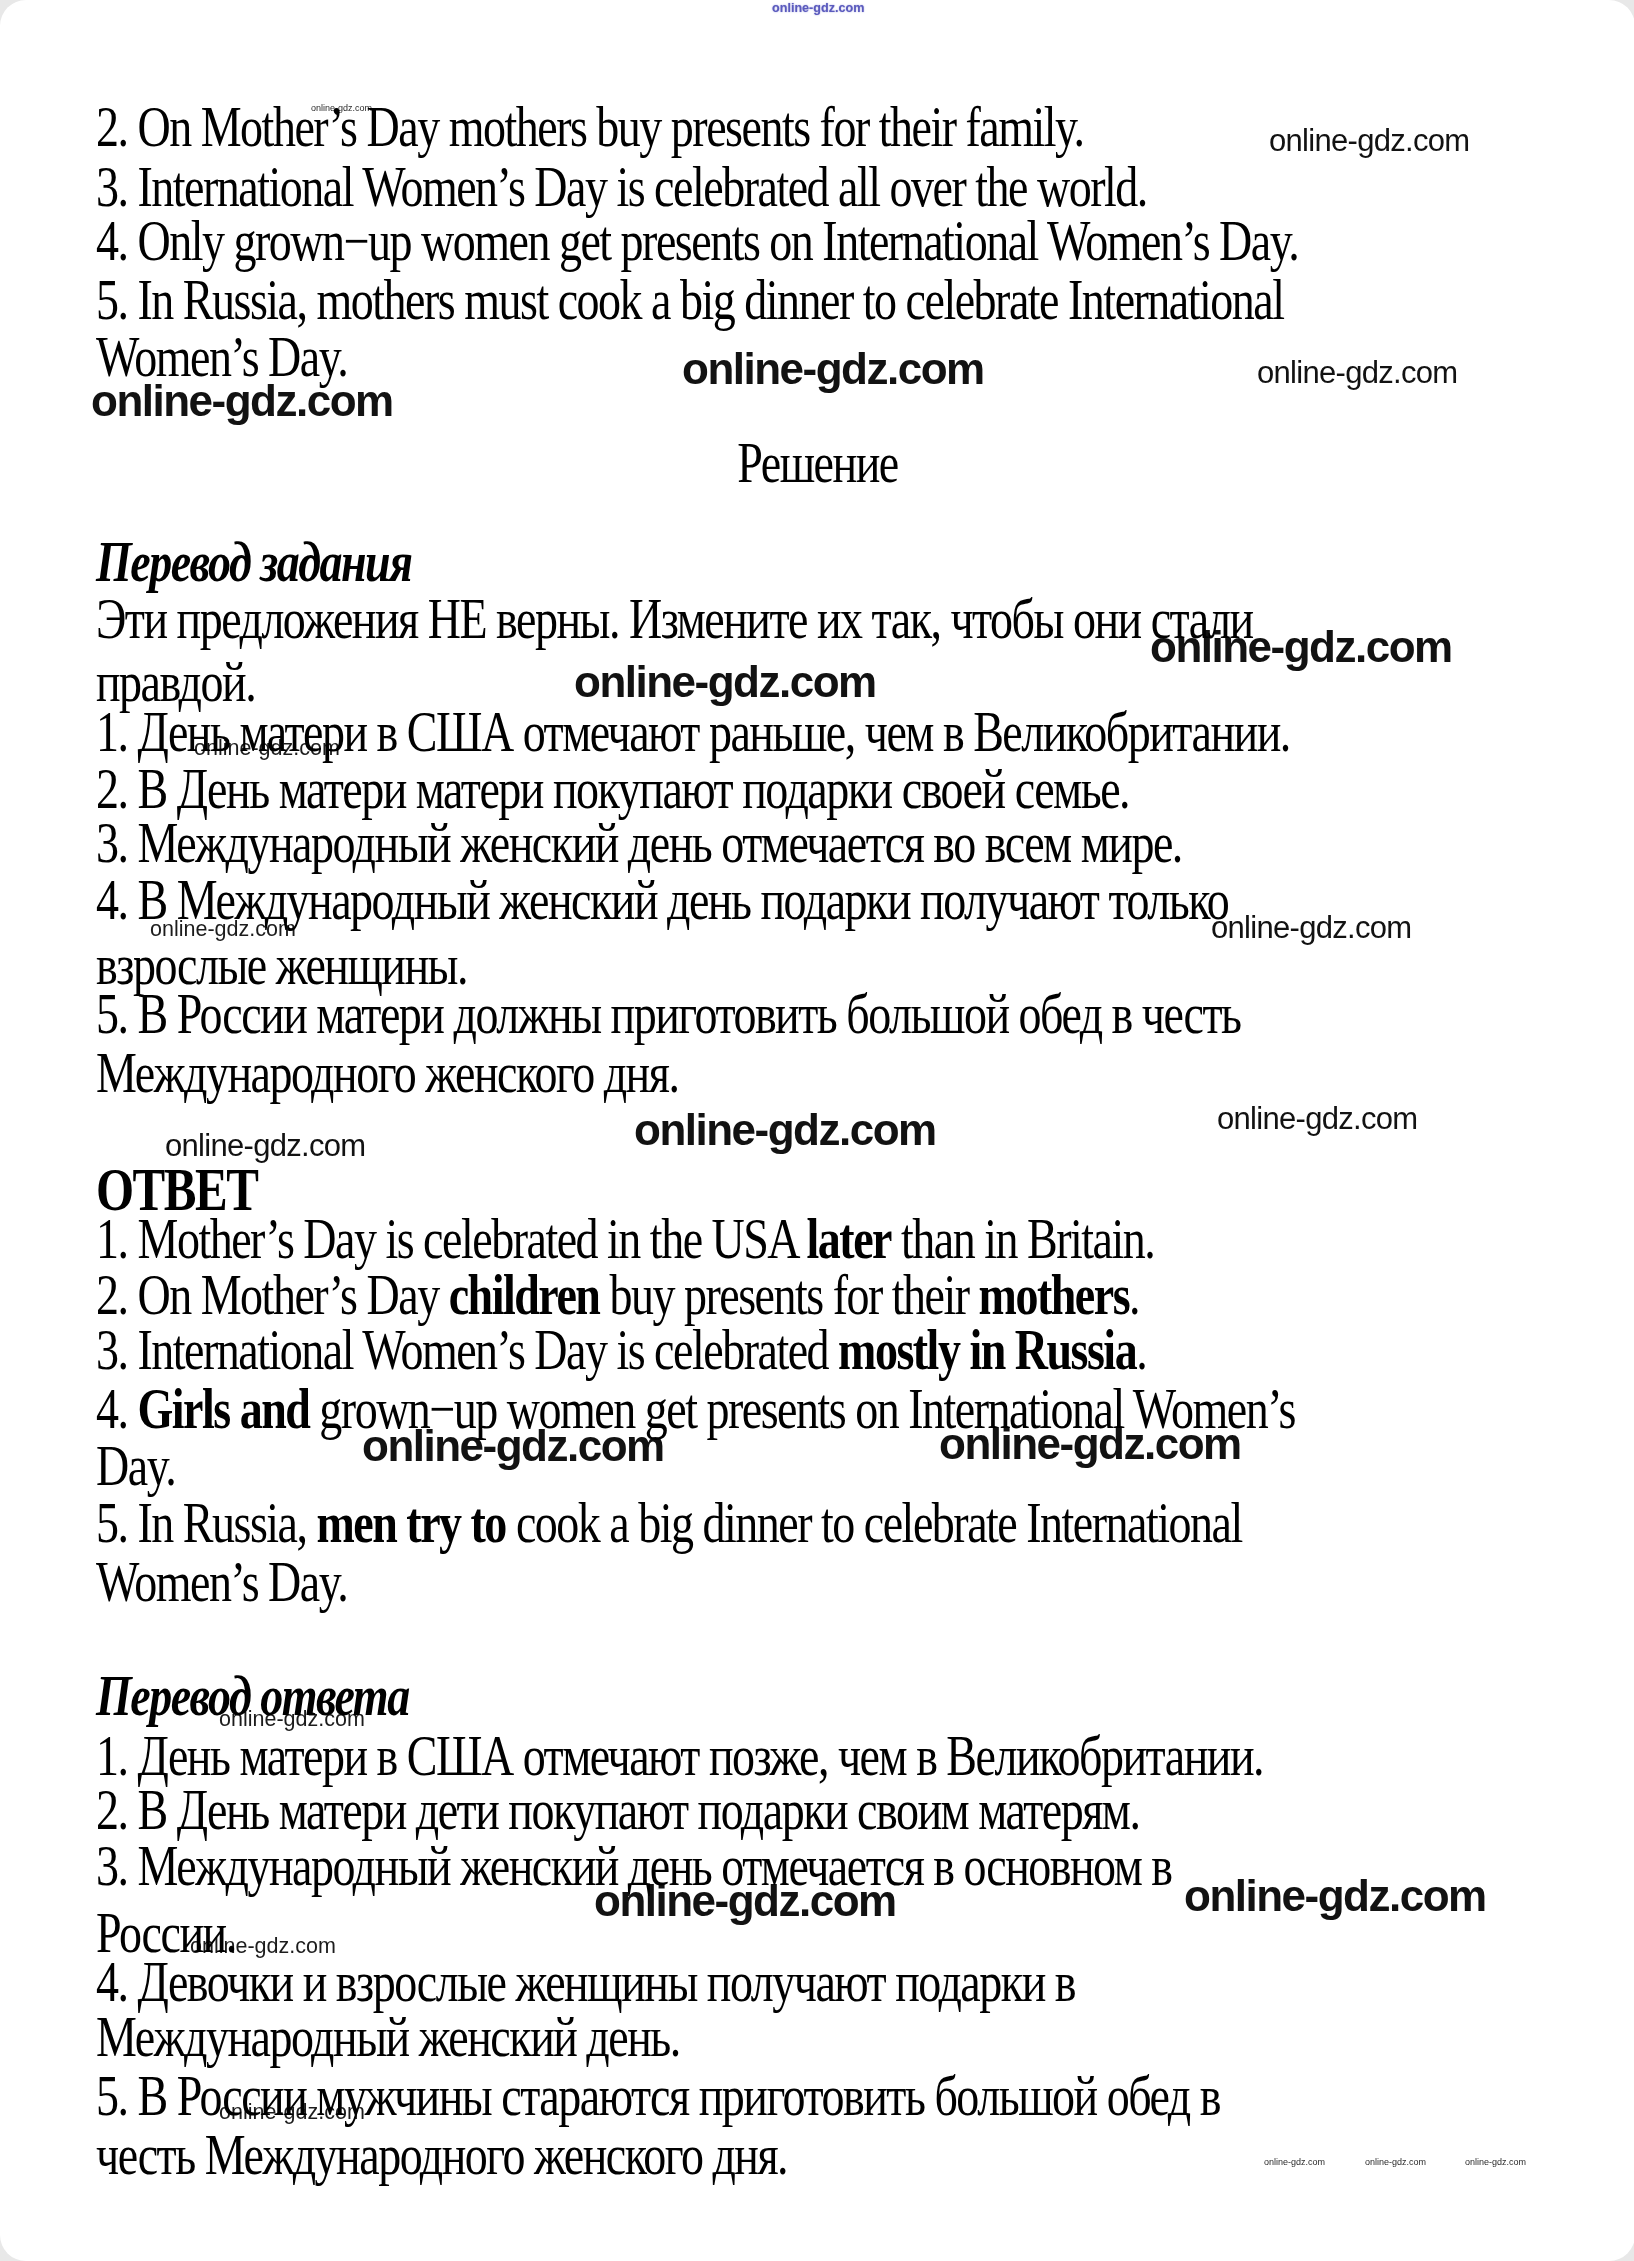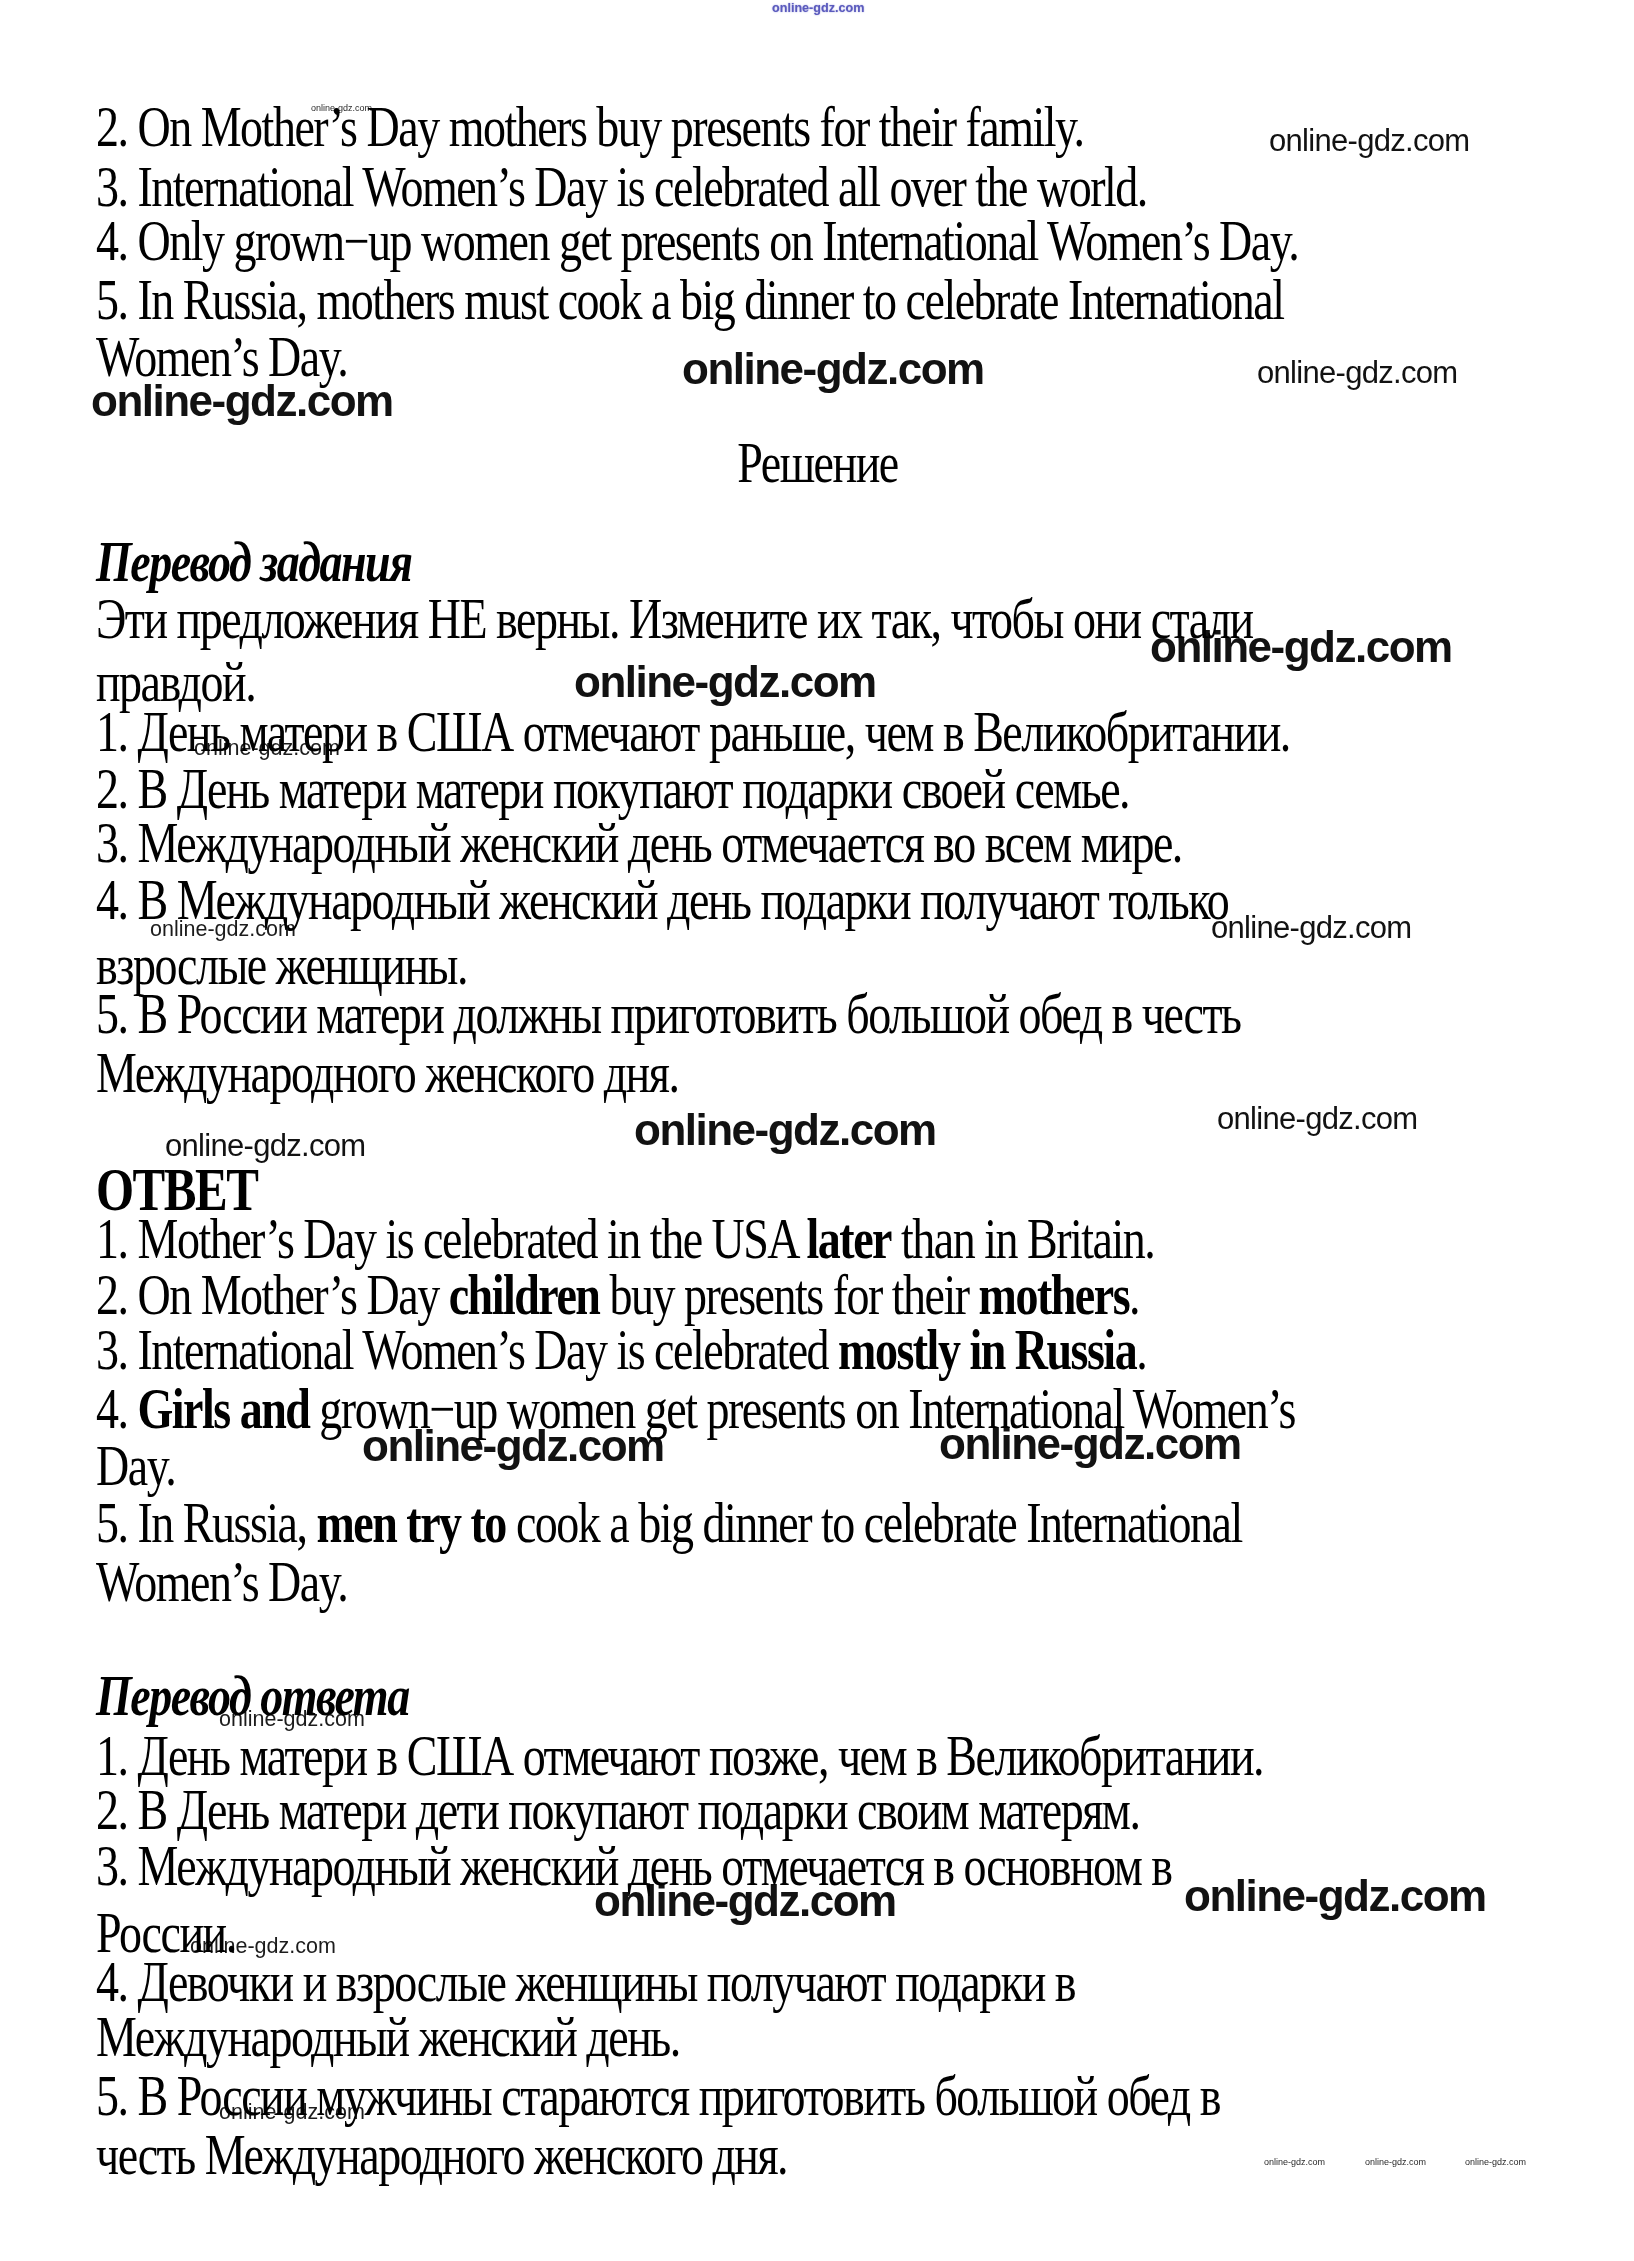--- a/index.html
+++ b/index.html
@@ -4,20 +4,21 @@
 <style>
   html,body{margin:0;padding:0;background:#e8e8e8;}
   .page{
     position:relative;
     width:1635px;
     height:2261px;
     background:#ffffff;
     font-family:"Liberation Serif", serif;
     color:#000;
     overflow:hidden;
+    border-radius:26px;
   }
   
   .ln{
     position:absolute;
     left:96px;
     white-space:nowrap;
     font-size:46px;
     line-height:1;
     letter-spacing:-1.5px;
     transform:scaleY(1.24);

